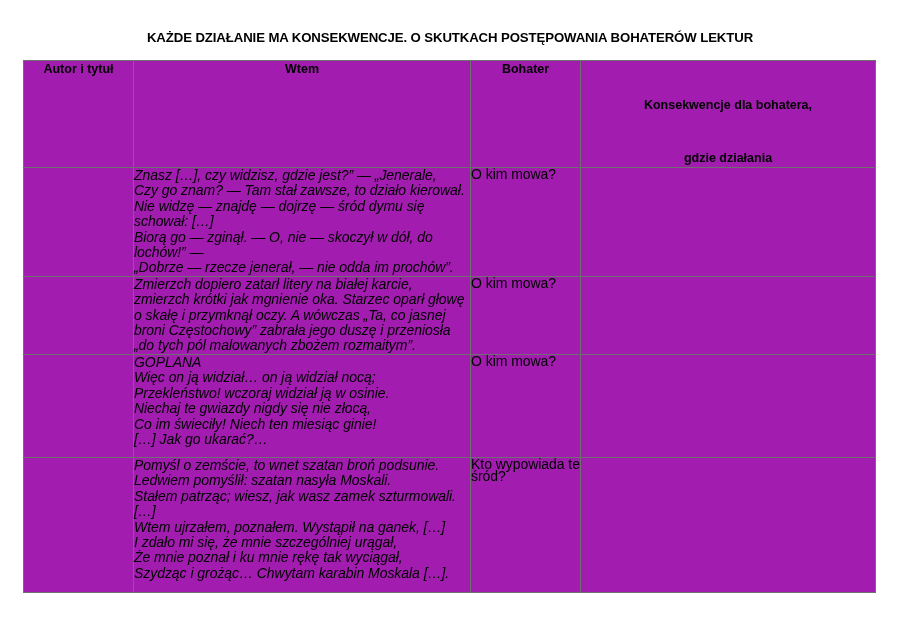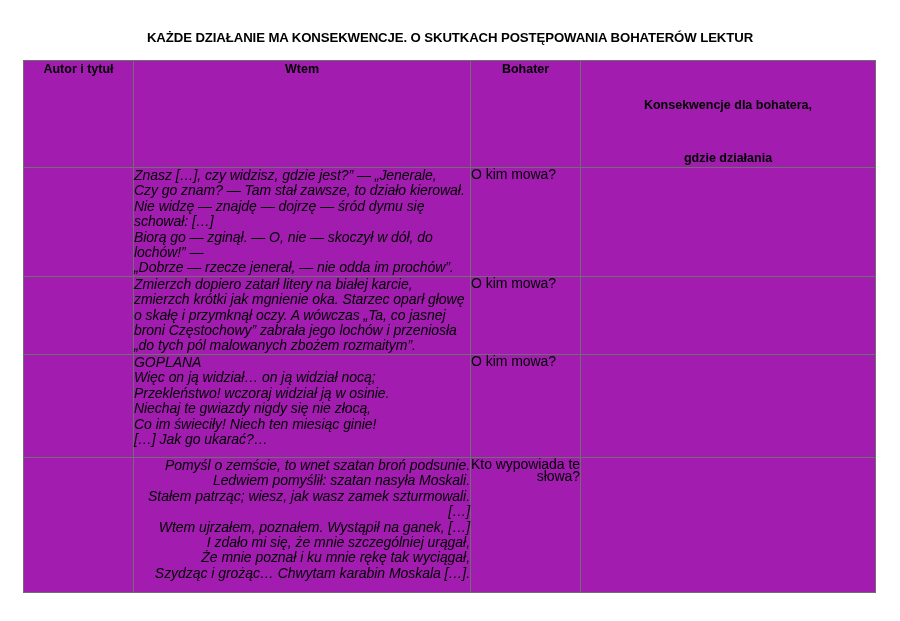--- a/index.html
+++ b/index.html
@@ -80,21 +80,21 @@
     font-size: 14px;
     line-height: 12.5px;
     letter-spacing: -0.05px;
   }
   td.author-cell, td.conseq-cell { padding: 6px; }
 
   tr.r1 td { height: 88px; }
   tr.r2 td { height: 77px; }
   tr.r3 td { height: 102px; }
   tr.r4 td { height: 73px; }
-  tr.r5 td { height: 134px; text-align: right; }
+  tr.r5 td { height: 134px; }
 </style>
 </head>
 <body>
 
 <div class="page">
 
   <div class="doc-title">KAŻDE DZIAŁANIE MA KONSEKWENCJE. O SKUTKACH POSTĘPOWANIA BOHATERÓW LEKTUR</div>
 
   <table class="worksheet">
     <colgroup>
@@ -133,21 +133,21 @@
         <td class="conseq-cell">
           <div class="conseq-text"></div>
         </td>
       </tr>
 
       <tr class="r2">
         <td class="author-cell">
           <div class="author-text"></div>
         </td>
         <td class="quote-cell">
-          <div class="quote-text">Zmierzch dopiero zatarł litery na białej karcie, zmierzch krótki jak mgnienie oka. Starzec oparł głowę o skałę i przymknął oczy. A wówczas „Ta, co jasnej broni Częstochowy” zabrała jego lochów i przeniosła „do tych pól malowanych zbożem rozmaitym”.</div>
+          <div class="quote-text">Zmierzch dopiero zatarł litery na białej karcie, zmierzch krótki jak mgnienie oka. Starzec oparł głowę o skałę i przymknął oczy. A wówczas „Ta, co jasnej broni Częstochowy” zabrała jego duszę i przeniosła „do tych pól malowanych zbożem rozmaitym”.</div>
         </td>
         <td class="hero-cell">
           <div class="hero-text">O kim mowa?</div>
         </td>
         <td class="conseq-cell">
           <div class="conseq-text"></div>
         </td>
       </tr>
 
       <tr class="r3">
@@ -178,21 +178,21 @@
         <td class="quote-cell">
           <div class="quote-text">Pomyśl o zemście, to wnet szatan broń podsunie.
 Ledwiem pomyślił: szatan nasyła Moskali.
 Stałem patrząc; wiesz, jak wasz zamek szturmowali. […]
 Wtem ujrzałem, poznałem. Wystąpił na ganek, […]
 I zdało mi się, że mnie szczególniej urągał,
 Że mnie poznał i ku mnie rękę tak wyciągał,
 Szydząc i grożąc… Chwytam karabin Moskala […].</div>
         </td>
         <td class="hero-cell">
-          <div class="hero-text">Kto wypowiada te słowa?</div>
+          <div class="hero-text">Kto wypowiada te śród?</div>
         </td>
         <td class="conseq-cell">
           <div class="conseq-text"></div>
         </td>
       </tr>
 
     </tbody>
   </table>
 
 </div>

